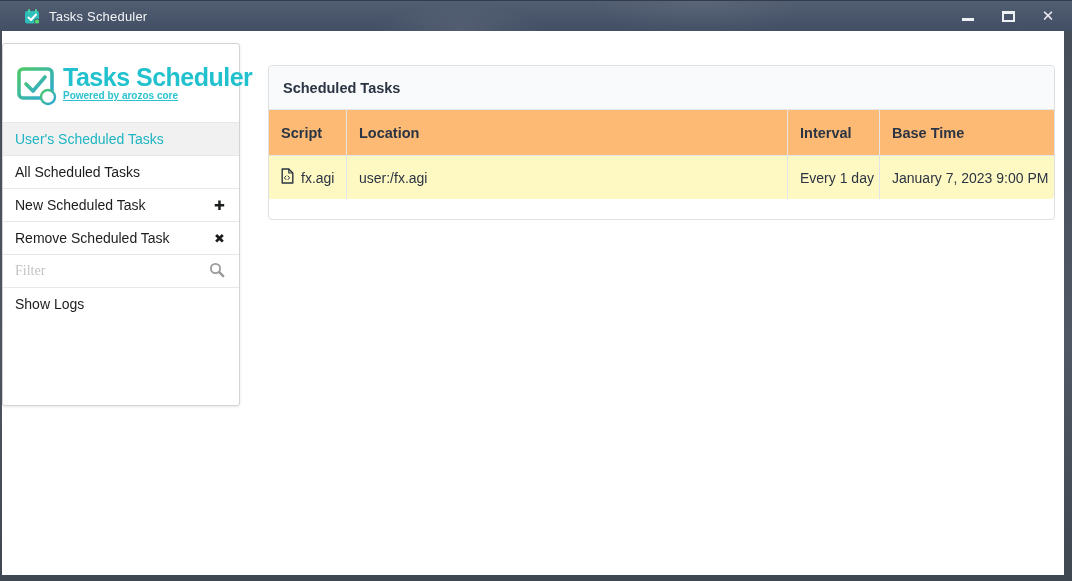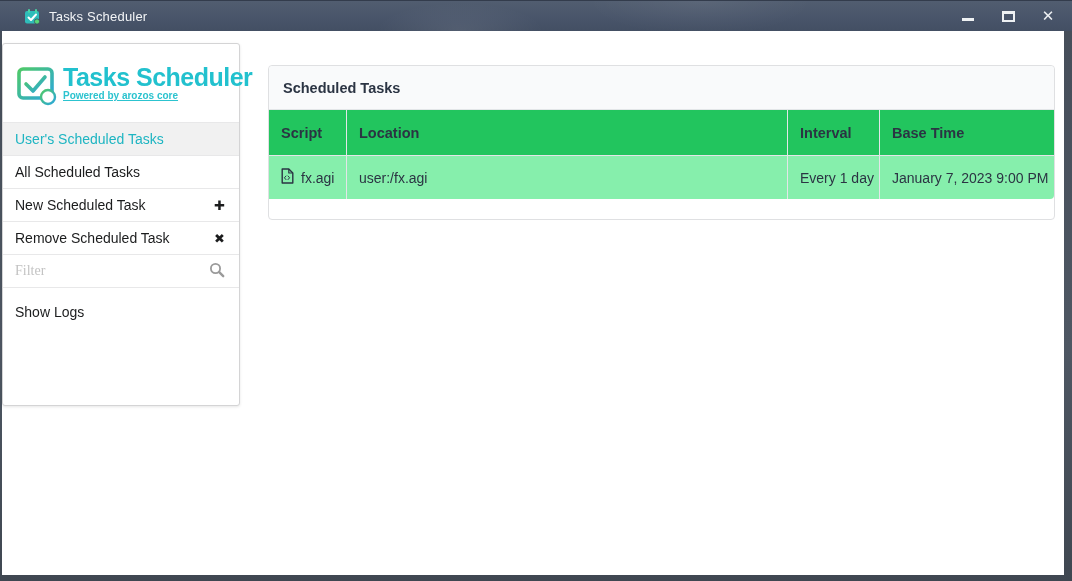--- a/index.html
+++ b/index.html
@@ -53,39 +53,39 @@
     background:#fff;
   }
   .menu-item.active { background:#f1f1f1; color:var(--accent-active,#1eb5c2); }
   .menu-item .right-ico { margin-left:auto; }
   .glyph { font-size:13px; font-weight:700; color:#1b1c1d; font-family:"DejaVu Sans",sans-serif; }
   .menu-item input {
     border:none; outline:none; background:transparent; flex:1 1 auto;
     font-size:14px; font-family:Liberation Serif, serif; color:#333; padding:0;
   }
   .menu-item input::placeholder { color:#c3c3c3; }
-  .menu-item:last-child { border-bottom-left-radius:3px; border-bottom-right-radius:3px;align-items:flex-end; }
+  .menu-item:last-child { border-bottom-left-radius:3px; border-bottom-right-radius:3px; }
 
   
   .main-panel {
     position:absolute; left:266px; right:9px; top:34px; height:155px;
     border:1px solid #dfe0e2; border-radius:4px; background:#fff;
     color:var(--table-text,#2b3443);
   }
   .panel-header {
     height:44px; display:flex; align-items:center; padding-left:14px;
     background:#f9fafb; border-bottom:1px solid #e3e6e8;
     font-weight:700; font-size:14.5px;
     border-radius:4px 4px 0 0;
   }
   .tbl { display:grid; grid-template-columns:77px 441px 92px 1fr; grid-template-rows:46px 43px; }
   .cell { display:flex; align-items:center; padding-left:12px; white-space:nowrap; overflow:hidden; font-size:14px; }
-  .cell.th { background:#22c55e; border-bottom:1px solid #e3e6e8; font-weight:700; font-size:14.5px; }
+  .cell.th { background:#fdba74; border-bottom:1px solid #e3e6e8; font-weight:700; font-size:14.5px; }
   .cell.bl { border-left:1px solid #e3e6e8; }
-  .cell.td { background:#86efac; }
+  .cell.td { background:#fef9c3; }
   .cell .file-ico { margin-right:7px; flex:0 0 auto; }
   .tbl .td:first-child { border-bottom-left-radius:4px; }
   .tbl .td:last-child { border-bottom-right-radius:4px; }
 </style>
 </head>
 <body>
 
 <div class="frame">
 
   <div class="titlebar">

